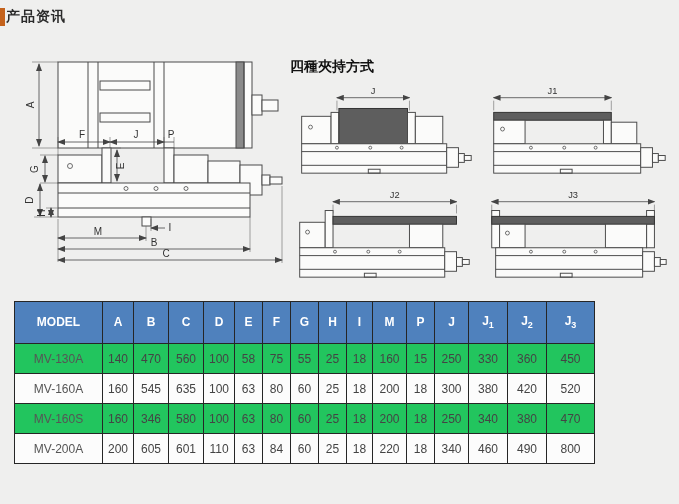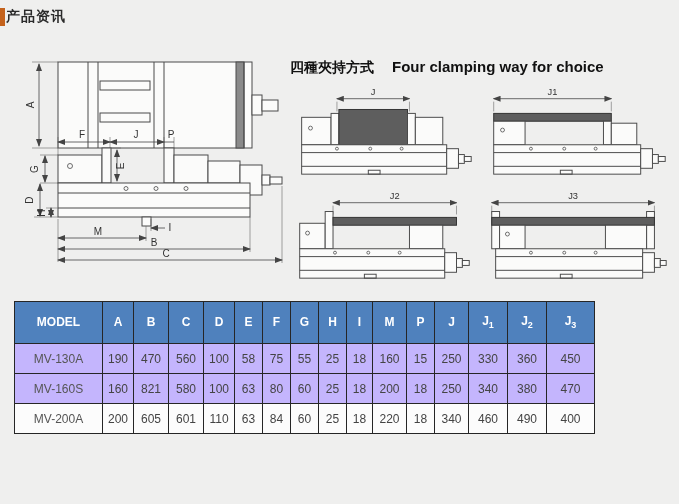--- a/index.html
+++ b/index.html
@@ -9,21 +9,21 @@
     font-family:"Liberation Sans",sans-serif;
   }
   
   .page-header{position:absolute;top:7px;left:0;display:flex;align-items:center;height:20px;}
   .accent-bar{width:5px;height:18px;background:#C4621C;}
   .page-title{margin-left:1px;font-weight:bold;font-size:14px;color:#2b2b2b;letter-spacing:1px;}
 
   
   .main-drawing{position:absolute;left:14px;top:55px;}
   .clamp-panel{position:absolute;left:290px;top:58px;width:388px;}
-  .clamp-title{display:flex;gap:18px;align-items:baseline;}
+  .clamp-title{display:flex;gap:10px;align-items:baseline;}
   .clamp-title .zh{font-weight:bold;font-size:14px;color:#111;}
   .clamp-title .en{font-weight:bold;font-size:15px;color:#111;}
   .clamp-grid{margin-top:7px;display:grid;grid-template-columns:186px 186px;gap:6px 8px;}
 
   svg text{font-family:"Liberation Sans",sans-serif;font-size:10px;fill:#333;}
   .tl{stroke:#4a4a4a;stroke-width:1;fill:none;}
   .tlf{stroke:#4a4a4a;stroke-width:1;fill:#fbfbfa;}
   .dark{stroke:#333;stroke-width:1;fill:#5e5e5e;}
   .band{stroke:#4a4a4a;stroke-width:1;fill:#8a8a8a;}
   .dim{stroke:#444;stroke-width:0.8;}
@@ -31,21 +31,21 @@
   .hole{stroke:#4a4a4a;stroke-width:0.8;fill:none;}
   .clamp-label{font-size:9.5px;text-anchor:middle;}
 
   
   table.spec{position:absolute;left:14px;top:301px;width:553px;border-collapse:collapse;
     table-layout:fixed;background:#FCFCFC;font-size:12px;color:#444;}
   .spec th,.spec td{border:1px solid #262626;text-align:center;vertical-align:middle;padding:0;overflow:hidden;}
   .spec thead th{background:#4F81BD;color:#fff;font-weight:bold;height:37px;font-size:12px;line-height:1.15;}
   .spec thead th sub{font-size:9px;}
   .spec tbody td{height:29px;}
-  .spec tbody tr.alt{background:#c4b5fd;padding-left:12px;}
+  .spec tbody tr.alt{background:#22c55e;padding-left:12px;}
   .spec td.model{color:#555;}
   .spec th:nth-child(1){width:87px}
   .spec th:nth-child(2){width:30px}
   .spec th:nth-child(3),.spec th:nth-child(4){width:34px}
   .spec th:nth-child(5){width:30px}
   .spec th:nth-child(6),.spec th:nth-child(7),.spec th:nth-child(8),.spec th:nth-child(9){width:27px}
   .spec th:nth-child(10){width:25px}
   .spec th:nth-child(11){width:33px}
   .spec th:nth-child(12){width:27px}
   .spec th:nth-child(13){width:33px}
@@ -144,21 +144,20 @@
     <text x="140" y="191" text-anchor="middle">B</text>
     <line class="ext" x1="268" y1="131" x2="268" y2="208"></line>
     <line class="dim" x1="44" y1="205" x2="268" y2="205" marker-start="url(#mA)" marker-end="url(#mA)"></line>
     <text x="152" y="202" text-anchor="middle">C</text>
   </g>
 </svg>
 
 <div class="clamp-panel">
   <div class="clamp-title">
     <span class="zh">四種夾持方式</span>
-    <span class="en">Four clamping way for choice</span>
   </div>
   <div class="clamp-grid">
 
     <svg width="186" height="98" viewBox="0 0 186 100">
       <defs>
           <marker id="m0" markerWidth="8" markerHeight="6" refX="7" refY="3" orient="auto-start-reverse" markerUnits="userSpaceOnUse">
             <path d="M0,0 L8,3 L0,6 Z" fill="#444"></path>
           </marker>
         </defs>
       <line class="ext" x1="46" y1="18" x2="46" y2="28"></line>
@@ -286,41 +285,60 @@
         <th>J</th>
         <th>J<sub>1</sub></th>
         <th>J<sub>2</sub></th>
         <th>J<sub>3</sub></th>
         <th>重量<br>KG</th>
       </tr>
   </thead>
   <tbody>
       <tr class="alt">
         <td class="model">MV-130A</td>
-        <td>190</td>
+        <td>140</td>
         <td>470</td>
         <td>560</td>
         <td>100</td>
         <td>58</td>
         <td>75</td>
         <td>55</td>
         <td>25</td>
         <td>18</td>
         <td>160</td>
         <td>15</td>
         <td>250</td>
         <td>330</td>
         <td>360</td>
         <td>450</td>
         <td>44</td>
       </tr>
+      <tr>
+        <td class="model">MV-160A</td>
+        <td>160</td>
+        <td>545</td>
+        <td>635</td>
+        <td>100</td>
+        <td>63</td>
+        <td>80</td>
+        <td>60</td>
+        <td>25</td>
+        <td>18</td>
+        <td>200</td>
+        <td>18</td>
+        <td>300</td>
+        <td>380</td>
+        <td>420</td>
+        <td>520</td>
+        <td>63</td>
+      </tr>
       <tr class="alt">
         <td class="model">MV-160S</td>
         <td>160</td>
-        <td>821</td>
+        <td>346</td>
         <td>580</td>
         <td>100</td>
         <td>63</td>
         <td>80</td>
         <td>60</td>
         <td>25</td>
         <td>18</td>
         <td>200</td>
         <td>18</td>
         <td>250</td>
@@ -338,17 +356,17 @@
         <td>63</td>
         <td>84</td>
         <td>60</td>
         <td>25</td>
         <td>18</td>
         <td>220</td>
         <td>18</td>
         <td>340</td>
         <td>460</td>
         <td>490</td>
-        <td>400</td>
+        <td>800</td>
         <td>84</td>
       </tr>
     </tbody>
 </table>
 
 </body></html>

